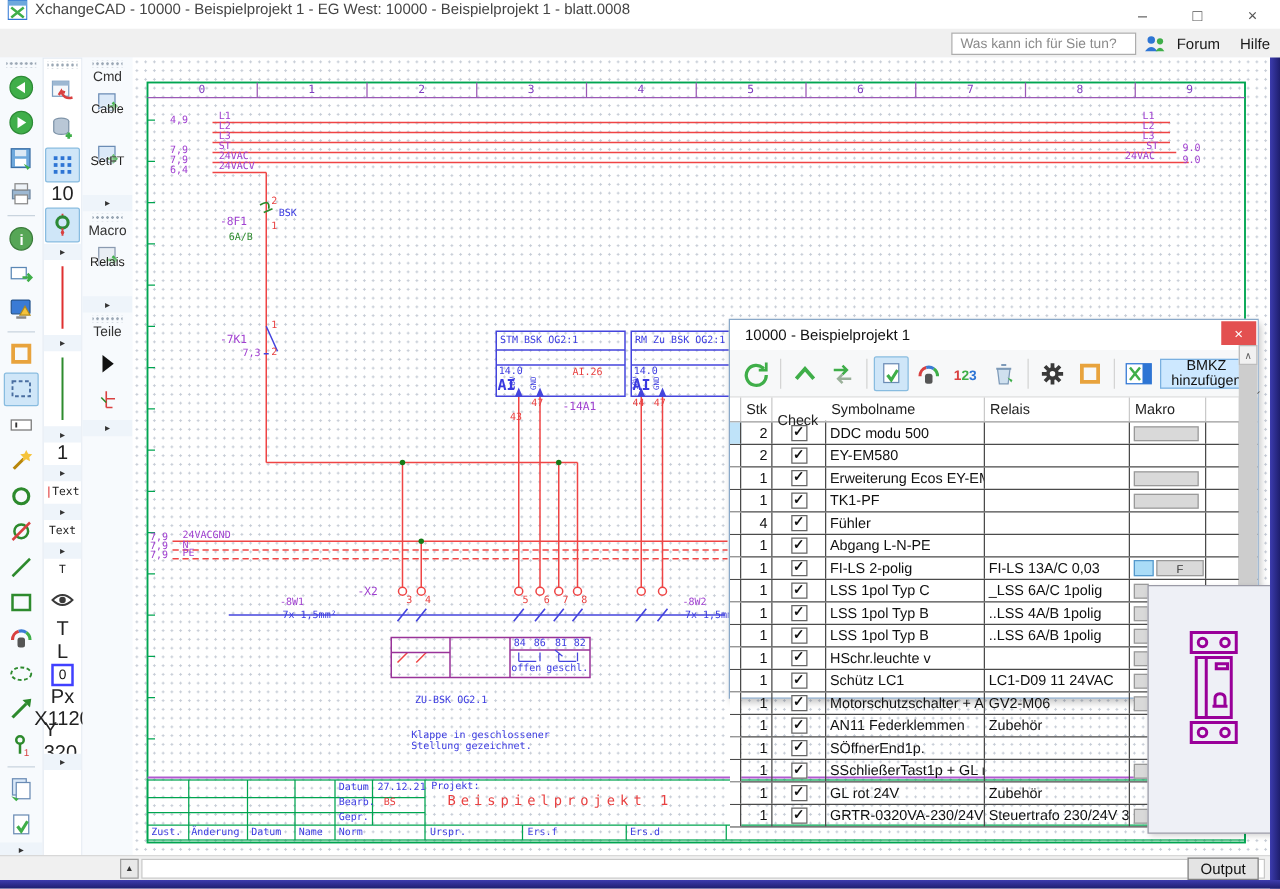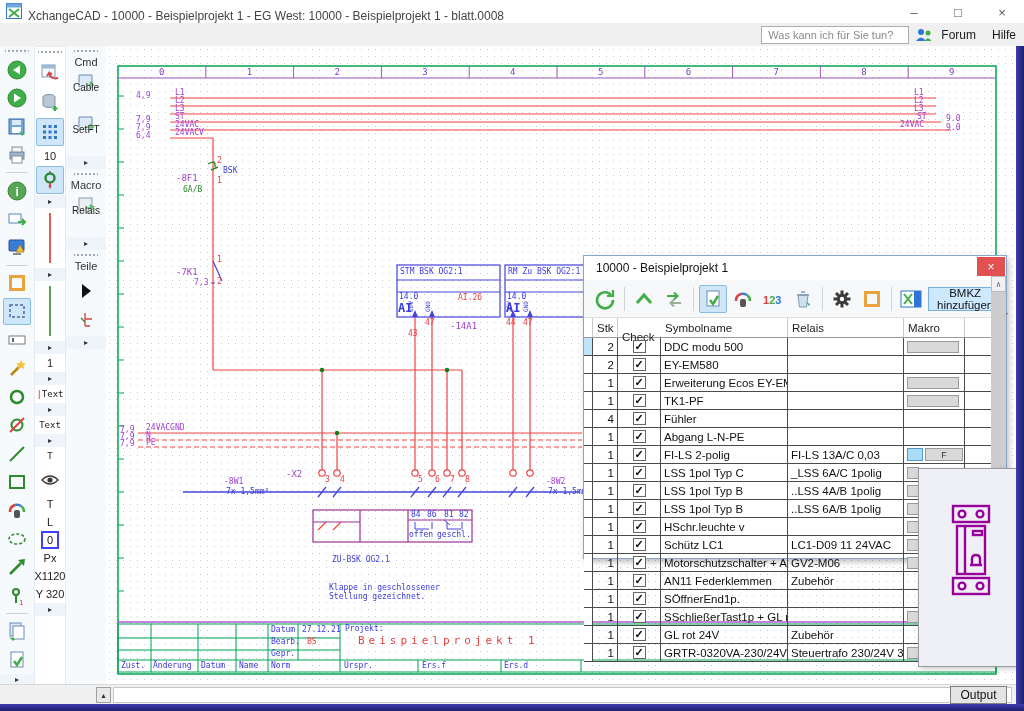--- a/index.html
+++ b/index.html
@@ -2,21 +2,21 @@
 <html><head>
 <meta charset="utf-8">
 <style>
   * { margin:0; padding:0; box-sizing:border-box; }
   html,body { width:1024px; height:711px; overflow:hidden; background:#fff;
     font-family:"Liberation Sans", sans-serif; }
   #root { position:relative; width:1024px; height:711px; background:#f3f7fc; }
 
   
   #titlebar { position:absolute; left:0; top:0; width:1024px; height:24px; background:#fff;
-    display:flex; align-items:flex-end; border-bottom:1px solid #f0f0f0; }
+    display:flex; align-items:flex-start; border-bottom:1px solid #f0f0f0; }
   #titlebar .ttext { font-size:12px; color:#444; margin-left:6px; white-space:nowrap; }
   #applogo { margin-left:6px; }
   #wincontrols { position:absolute; right:0; top:0; display:flex; }
   #wincontrols span { width:44px; height:24px; display:flex; align-items:center; justify-content:center;
     color:#555; font-size:13px; cursor:default; }
 
   
   #menubar { position:absolute; left:0; top:24px; width:1024px; height:22px; background:#f0f0f0;
     display:flex; align-items:center; font-size:12px; color:#1a1a1a; }
   #menubar .spacer { flex:1; }
@@ -26,21 +26,21 @@
   #menubar .mright { padding:2px 8px; }
 
   
   .tcol { position:absolute; top:46px; display:flex; flex-direction:column; align-items:center; }
   #tcol1 { left:0;  width:34px; height:640px; background:#f7fafd; }
   #tcol2 { left:34px; width:32px; height:640px; background:#fff; border:1px solid #e3eaf2; }
   #tcol3 { left:66px; width:40px; height:640px; background:#f7fafd; }
   .titem { width:28px; height:28px; display:flex; align-items:center; justify-content:center; margin:1px 0; }
   .titem.sel { background:#cfe6f8; border:1px solid #88bce0; border-radius:2px; }
   .titem.tall { height:58px; }
-  .ttext2 { font-size:11px; color:#222; height:18px; display:flex; align-items:center; justify-content:center; }
+  .ttext2 { font-size:16px; color:#222; height:18px; display:flex; align-items:center; justify-content:center; }
   .ttextcad { font-family:"DejaVu Sans Mono",monospace; font-size:9px; color:#222; }
   .ttextcad .caret { color:#d22; }
   .texp { width:100%; height:13px; font-size:8px; color:#333; display:flex; align-items:center; justify-content:center; background:#eef4fa; }
   .tsep { width:22px; height:1px; background:#c9d4de; margin:3px 0; }
   .tgrip { width:24px; height:6px; margin:2px 0;
     background:radial-gradient(circle,#9aa7b4 1px,transparent 1.2px); background-size:4px 4px; background-position:center; }
   .tlabel { font-size:11px; color:#333; height:16px; }
   .ticonlbl { display:flex; flex-direction:column; align-items:center; height:42px; }
   .ticonlbl .lbl { font-size:10px; color:#222; margin-top:-12px; text-shadow:0 0 2px #fff,0 0 2px #fff; }
   .box0 { width:18px; height:18px; border:2px solid #4040ff; display:flex; align-items:center; justify-content:center;

